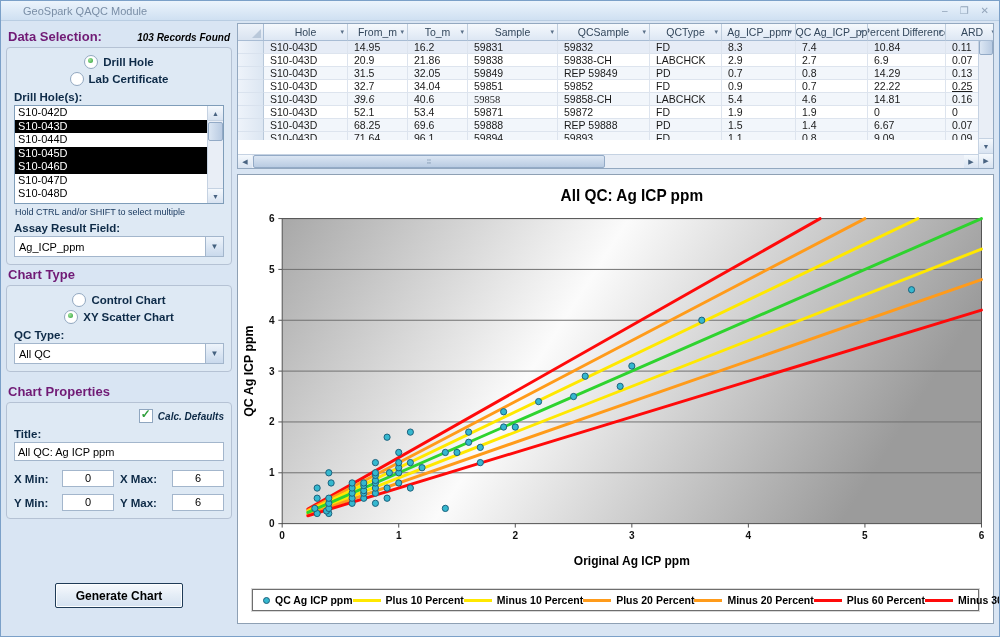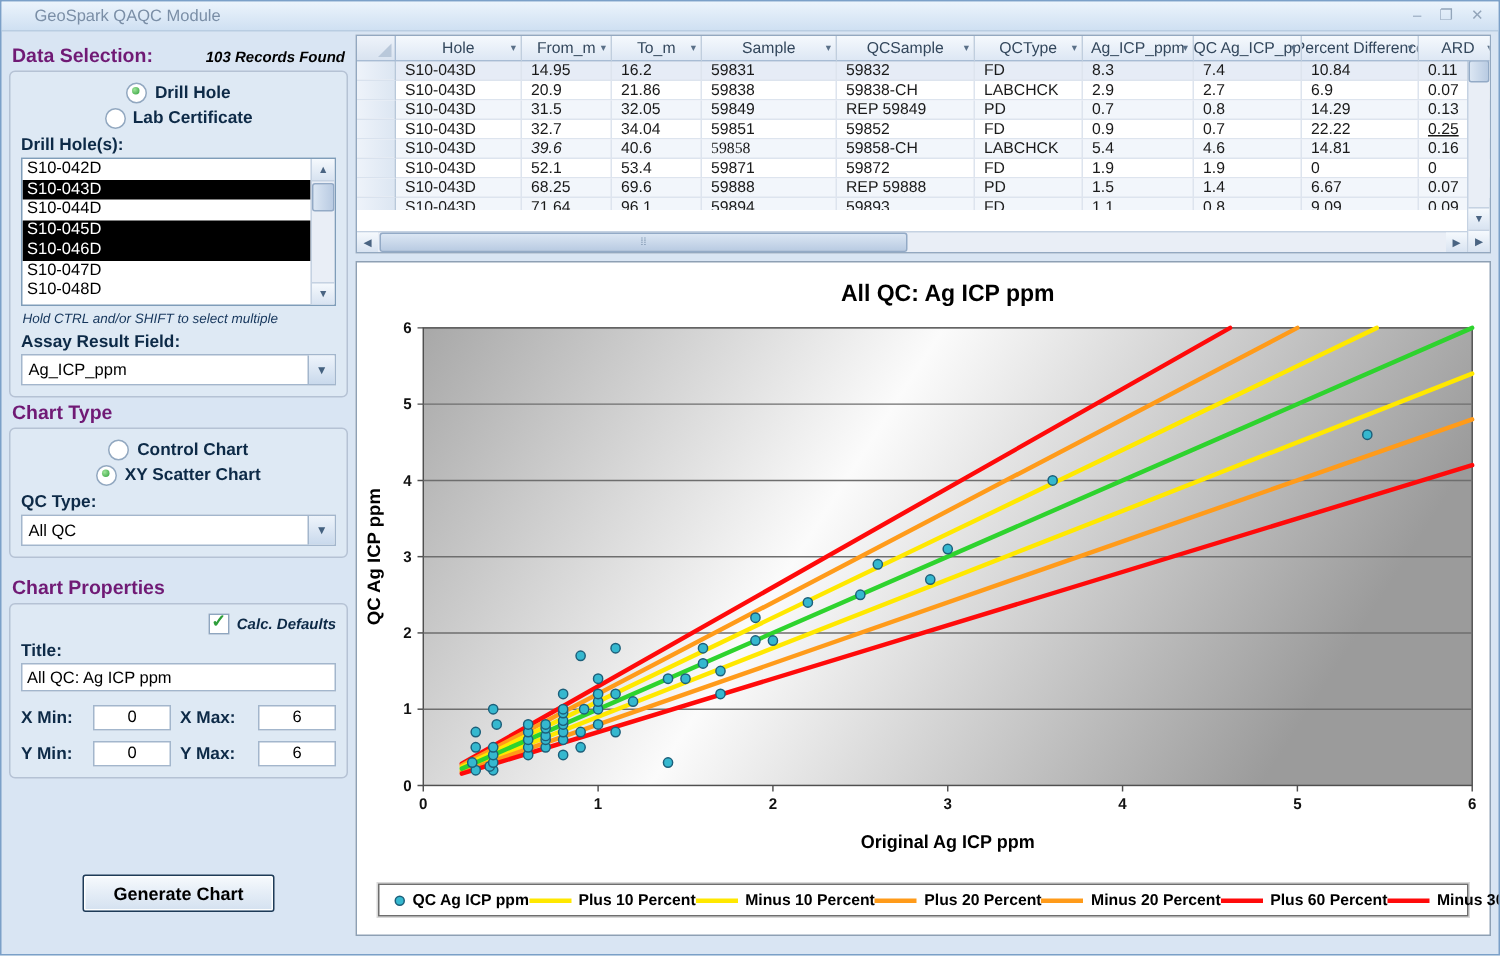--- a/index.html
+++ b/index.html
@@ -31,21 +31,21 @@
   .list-item{height:13.5px;line-height:13.5px;font-size:11px;color:#000;padding-left:3px;white-space:nowrap;}
   .list-item.sel{background:#000;color:#fff;}
   .vscroll{position:absolute;top:0;right:0;width:15px;height:100%;background:#e9eef6;border-left:1px solid #c5d2e2;
     display:flex;flex-direction:column;align-items:center;}
   .scroll-btn{width:15px;height:14px;background:linear-gradient(#f5f9fd,#d8e3f1);border-bottom:1px solid #c5d2e2;
     font-size:7px;color:#4a6482;display:flex;align-items:center;justify-content:center;}
   .vscroll .thumb{width:13px;height:17px;margin-top:1px;background:linear-gradient(90deg,#dbe6f3,#b9cbe2);
     border:1px solid #93aac6;border-radius:2px;}
   .vscroll .spacer{flex:1;}
   .vscroll .scroll-btn.bottom{border-top:1px solid #c5d2e2;border-bottom:none;}
-  .hint{font-size:9px;font-style:italic;color:#16365c;margin:3px 0 5px 1px;}
+  .hint{font-size:9px;color:#16365c;margin:3px 0 5px 1px;}
   .combo{position:relative;height:19px;border:1px solid #a3b6cc;background:#fff;display:flex;align-items:center;}
   .combo .val{font-size:11px;padding-left:4px;color:#000;}
   .combo .combo-btn{position:absolute;right:0;top:0;width:17px;height:100%;
     background:linear-gradient(#eef4fb,#c9d9ec);border-left:1px solid #a3b6cc;
     display:flex;align-items:center;justify-content:center;font-size:8px;color:#44617f;}
   .cb-row{display:flex;align-items:center;justify-content:flex-end;gap:5px;height:16px;}
   .checkbox{width:12px;height:12px;border:1px solid #8fa6bf;background:#fff;position:relative;flex:0 0 12px;}
   .checkbox.on::after{content:"✓";position:absolute;left:1px;top:-3px;font-size:12px;font-weight:bold;color:#2e9e3a;}
   .cb-label{font-size:10px;font-weight:bold;font-style:italic;color:#0d2a47;}
   .text-input{height:15px;border:1px solid #a3b6cc;background:#fff;font-size:11px;padding:1px 3px;color:#000;

